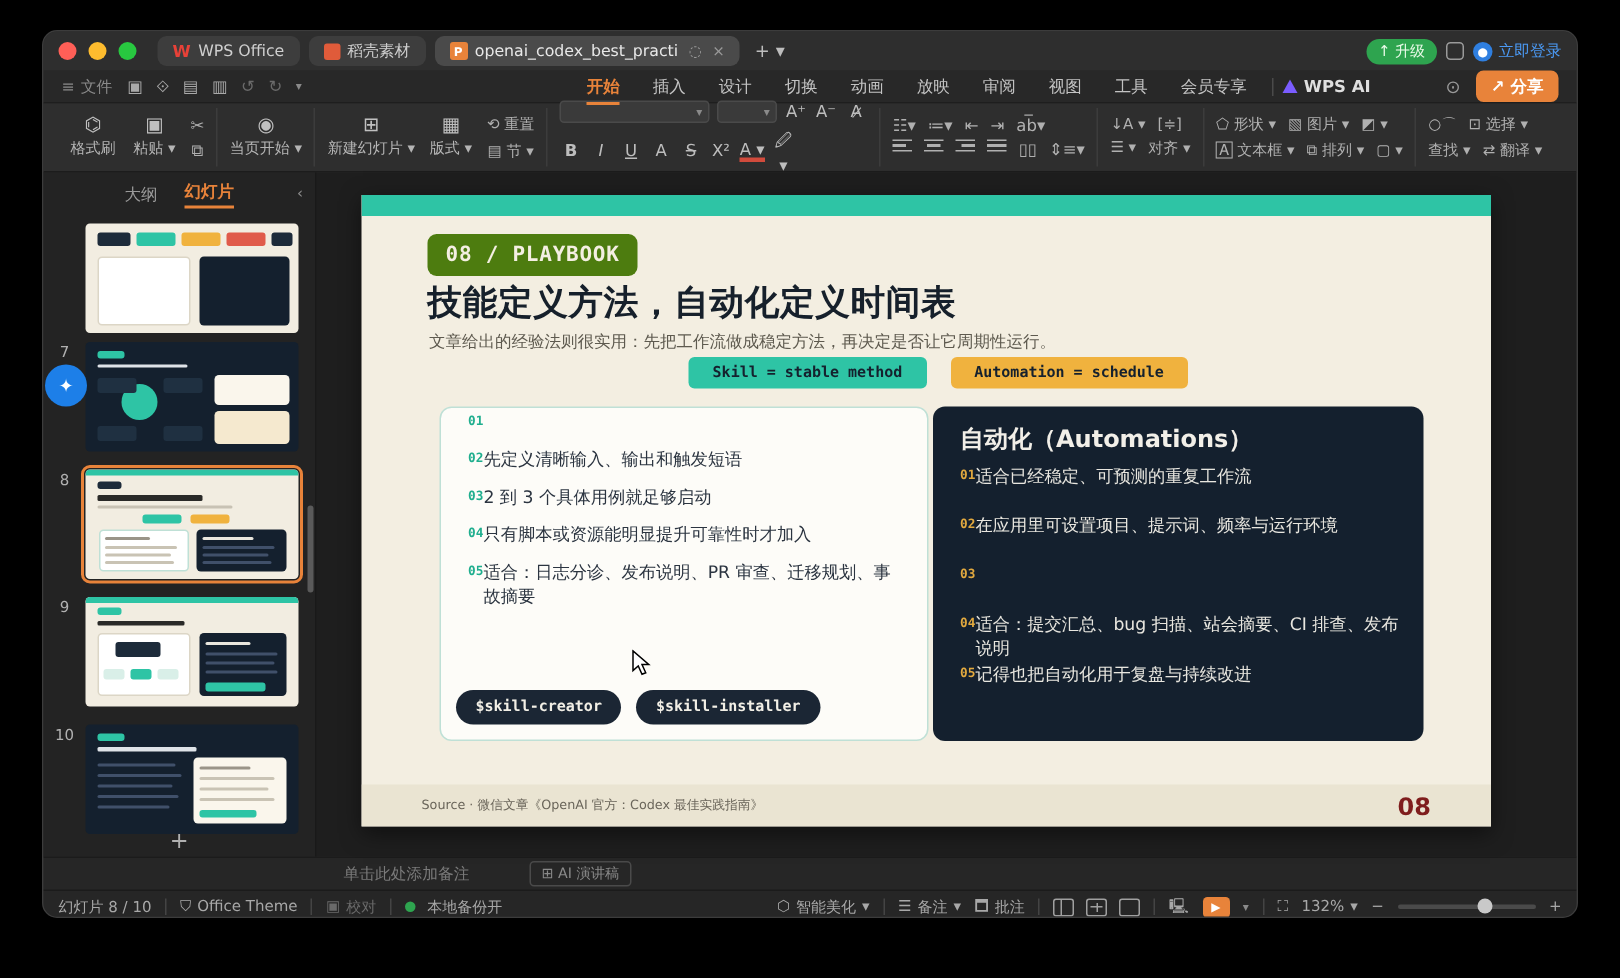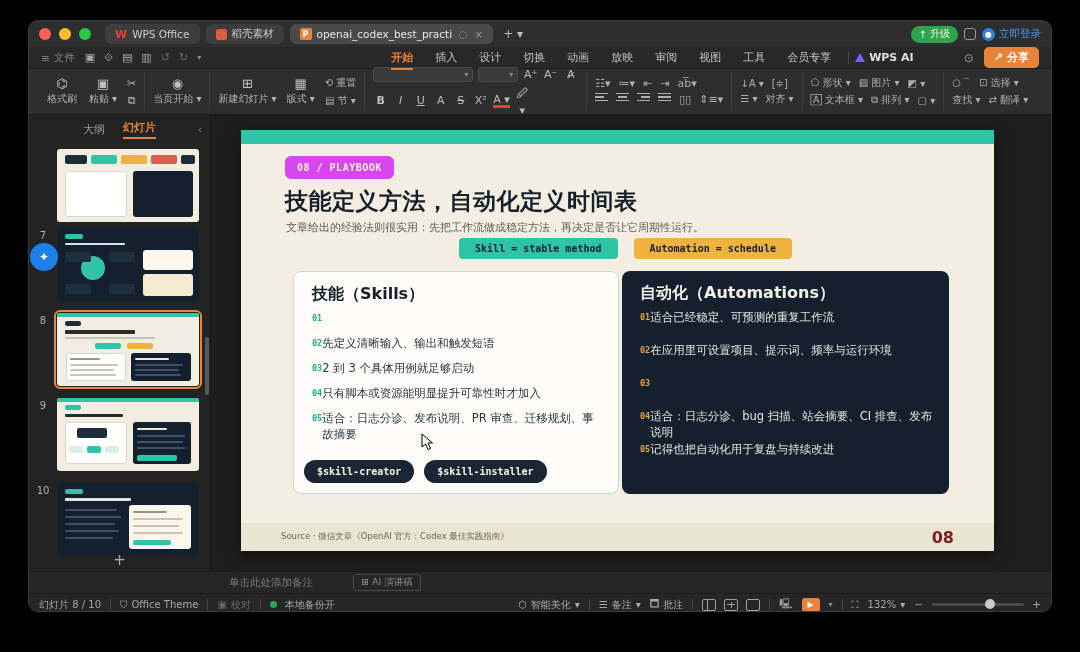--- a/index.html
+++ b/index.html
@@ -97,22 +97,22 @@
     background:#1d7fe8;display:flex;align-items:center;justify-content:center;z-index:5;}
   .ai-fab span{color:#fff;font-size:12px;}
   .sb-scroll{position:absolute;right:1px;top:222px;width:4px;height:58px;border-radius:2px;background:#5a5a5a;}
   .sb-plus{position:absolute;bottom:2px;left:0;right:0;text-align:center;color:#b0b0b0;font-size:15px;}
 
   
   .canvas{position:relative;flex:1;}
   .slide{position:absolute;left:30px;top:15px;width:753px;height:421px;background:#f3eee1;
     box-shadow:0 4px 14px rgba(0,0,0,.5);overflow:hidden;}
   .s-topbar{height:14px;background:#2ec4a5;}
-  .s-badge{position:absolute;left:44px;top:26px;background:#d946ef;color:#f4efe2;
-    font-family:"DejaVu Sans Mono","Liberation Mono",monospace;font-size:10px;font-weight:bold;
+  .s-badge{position:absolute;left:44px;top:26px;background:#4d7c0f;color:#f4efe2;
+    font-family:"DejaVu Sans Mono","Liberation Mono",monospace;font-size:14px;font-weight:bold;
     padding:6px 12px;border-radius:6px;letter-spacing:.5px;}
   .s-title{position:absolute;left:44px;top:56px;font-size:23px;font-weight:bold;color:#16202b;letter-spacing:.5px;}
   .s-sub{position:absolute;left:45px;top:90px;font-size:11px;color:#5e5a4f;}
   .s-pills{position:absolute;left:16px;right:0;top:108px;display:flex;justify-content:center;gap:16px;}
   .s-pill{font-family:"DejaVu Sans Mono","Liberation Mono",monospace;font-size:10px;font-weight:bold;
     color:#15212e;border-radius:4px;padding:5px 16px;}
   .s-pill.teal{background:#2ec4a5;}
   .s-pill.yellow{background:#f0b23e;}
   .s-panel{position:absolute;top:141px;height:223px;border-radius:8px;}
   .s-panel.left{left:52px;width:326px;background:#fdfcf8;border:1px solid #bfe0d6;}
@@ -489,21 +489,20 @@
           <div class="s-topbar"></div>
           <div class="s-badge">08 / PLAYBOOK</div>
           <div class="s-title">技能定义方法，自动化定义时间表</div>
           <div class="s-sub">文章给出的经验法则很实用：先把工作流做成稳定方法，再决定是否让它周期性运行。</div>
           <div class="s-pills">
             <span class="s-pill teal">Skill = stable method</span>
             <span class="s-pill yellow">Automation = schedule</span>
           </div>
 
           <div class="s-panel left">
-            <div class="p-head">技能（Skills）</div>
             <div class="p-items">
               <div class="p-item">
                 <span class="p-num">01</span>
               </div>
               <div class="p-item">
                 <span class="p-num">02</span>
                 <span class="p-text">先定义清晰输入、输出和触发短语</span>
               </div>
               <div class="p-item">
                 <span class="p-num">03</span>
@@ -533,21 +532,21 @@
               </div>
               <div class="p-item">
                 <span class="p-num">02</span>
                 <span class="p-text">在应用里可设置项目、提示词、频率与运行环境</span>
               </div>
               <div class="p-item">
                 <span class="p-num">03</span>
               </div>
               <div class="p-item">
                 <span class="p-num">04</span>
-                <span class="p-text">适合：日志分诊、bug 扫描、站会摘要、CI 排查、发布说明</span>
+                <span class="p-text">适合：提交汇总、bug 扫描、站会摘要、CI 排查、发布说明</span>
               </div>
               <div class="p-item">
                 <span class="p-num">05</span>
                 <span class="p-text">记得也把自动化用于复盘与持续改进</span>
               </div>
             </div>
           </div>
 
           <div class="s-footer">
             <span class="s-src">Source · 微信文章《OpenAI 官方：Codex 最佳实践指南》</span>

